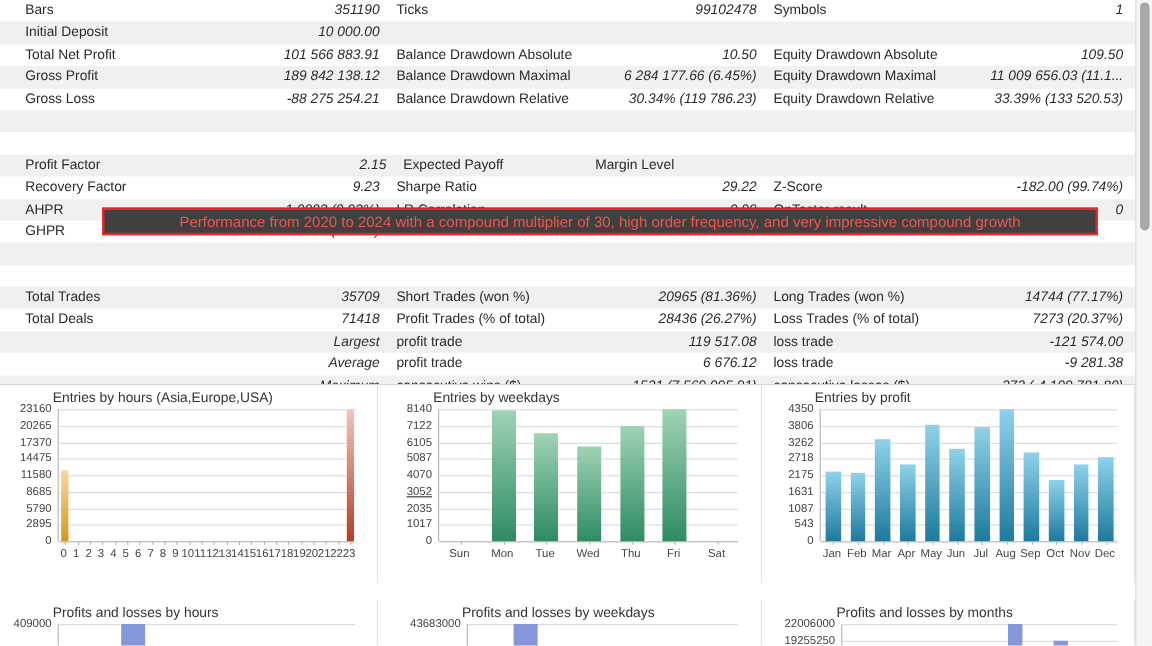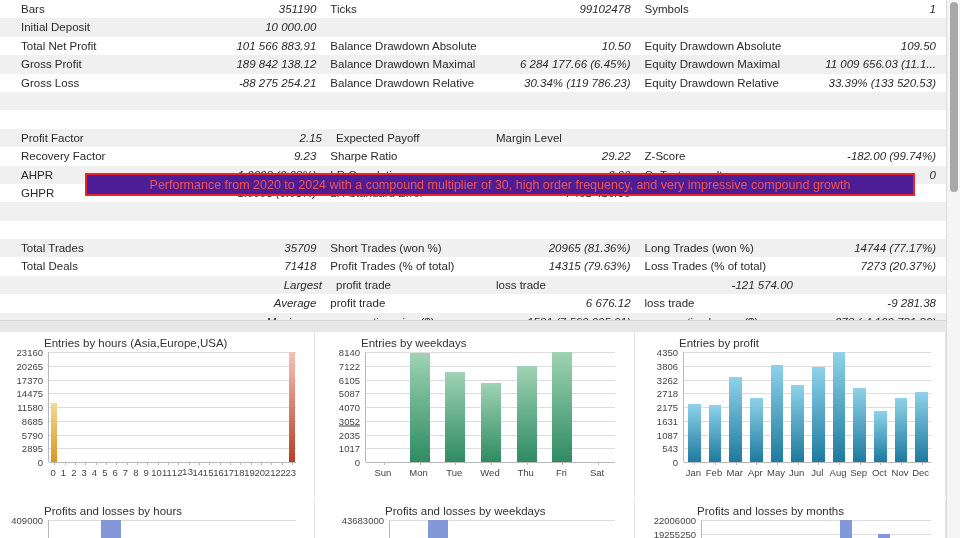--- a/index.html
+++ b/index.html
@@ -47,41 +47,41 @@
   }
   #vscroll .thumb {
     position:absolute; left:3px; top:2px; width:8px; height:190px;
     background:#a8a8a8; border-radius:4px;
   }
 
   
   #annotation {
     position:absolute; left:85px; top:173px; width:830px; height:23px;
     border:2px solid #e8252a;
-    background:#4c1d95;
+    background:#404040;
     display:flex; align-items:center; justify-content:center;
     color:#f2534f;
     font-size:12.5px;
     z-index:20;
   }
 
   
   #band {
     position:absolute; left:0; top:320px; width:946px; height:15px;
     background:#e8e8e8;
     border-top:1px solid #d6d6d6;
     border-bottom:1px solid #d6d6d6;
   }
   #scroll2 {
     position:absolute; right:0; top:320px; width:14px; height:218px;
     background:#f5f5f5; border-left:1px solid #dcdcdc;
   }
 
   #charts-row1 {
-    position:absolute; left:0; top:332px; width:946px; height:165px;
+    position:absolute; left:0; top:321px; width:946px; height:165px;
     display:flex; background:#ffffff;
   }
   #charts-row2 {
     position:absolute; left:0; top:500px; width:946px; height:38px;
     display:flex; background:#ffffff; overflow:hidden;
   }
   .chart-panel {
     position:relative; height:100%;
     border-right:1px solid #e4e4e4;
     background:#ffffff;
@@ -234,28 +234,29 @@
       <div class="cell val c1v">35709</div>
       <div class="cell lbl c2l">Short Trades (won %)</div>
       <div class="cell val c2v">20965 (81.36%)</div>
       <div class="cell lbl c3l">Long Trades (won %)</div>
       <div class="cell val c3v">14744 (77.17%)</div>
     </div>
     <div class="row">
       <div class="cell lbl c1l">Total Deals</div>
       <div class="cell val c1v">71418</div>
       <div class="cell lbl c2l">Profit Trades (% of total)</div>
-      <div class="cell val c2v">14315 (79.63%)</div>
+      <div class="cell val c2v">28436 (26.27%)</div>
       <div class="cell lbl c3l">Loss Trades (% of total)</div>
       <div class="cell val c3v">7273 (20.37%)</div>
     </div>
     <div class="row alt">
       <div class="cell lbl c1l"></div>
       <div class="cell val c1v">Largest</div>
       <div class="cell lbl c2l">profit trade</div>
+      <div class="cell val c2v">119 517.08</div>
       <div class="cell lbl c3l">loss trade</div>
       <div class="cell val c3v">-121 574.00</div>
     </div>
     <div class="row">
       <div class="cell lbl c1l"></div>
       <div class="cell val c1v">Average</div>
       <div class="cell lbl c2l">profit trade</div>
       <div class="cell val c2v">6 676.12</div>
       <div class="cell lbl c3l">loss trade</div>
       <div class="cell val c3v">-9 281.38</div>

